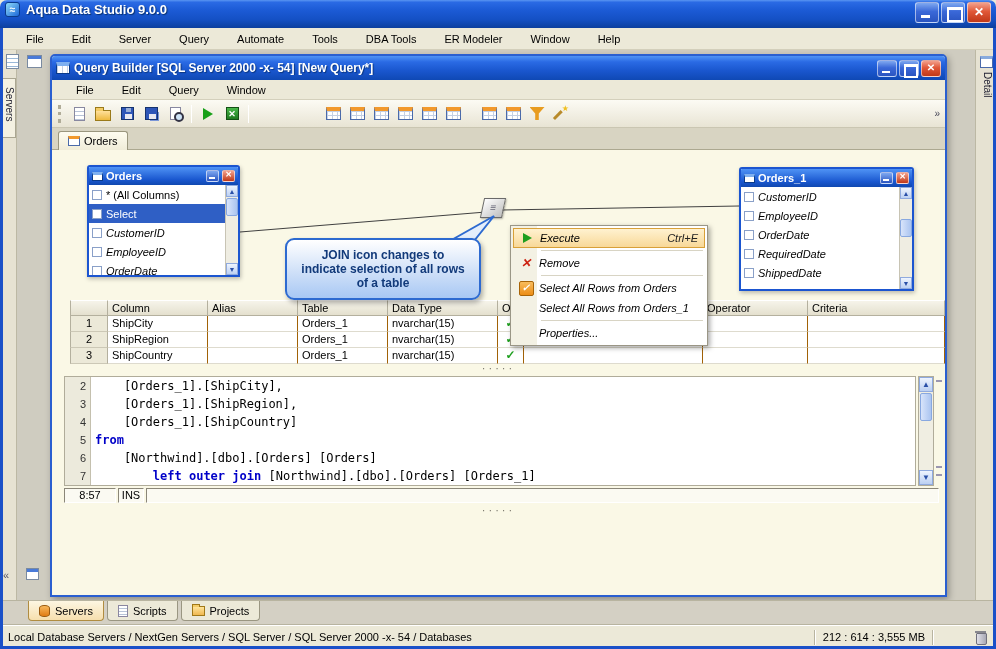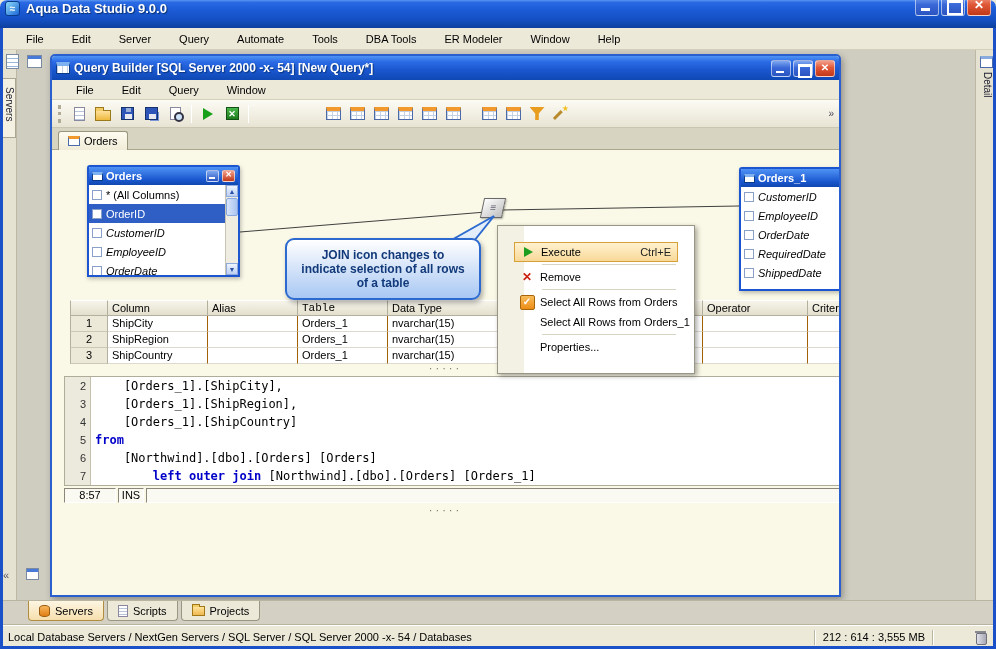--- a/index.html
+++ b/index.html
@@ -2,21 +2,21 @@
 <html><head>
 <meta charset="utf-8">
 <style>
   html,body{margin:0;padding:0;background:#777;}
   *{box-sizing:border-box;}
   .app{position:relative;width:996px;height:649px;font-family:"Liberation Sans",sans-serif;
        background:#ece9d8;overflow:hidden;font-size:11px;color:#000;}
   
   .titlebar{position:absolute;left:0;top:0;width:996px;height:28px;
     background:linear-gradient(180deg,#5a96f2 0%,#2a6ae4 8%,#1c5bd6 35%,#1450c4 70%,#0c3f9e 100%);
-    border-radius:7px 7px 0 0;display:flex;align-items:flex-end;padding:12px 5px;}
+    border-radius:7px 7px 0 0;display:flex;align-items:flex-start;padding:2px 5px;}
   .app-logo{width:15px;height:15px;border-radius:3px;background:linear-gradient(135deg,#8fdcf8,#1a66d8);
     border:1px solid #0a3a8a;color:#fff;font-size:10px;font-weight:bold;text-align:center;line-height:13px;}
   .app-logo::after{content:"≈";}
   .title-text{color:#fff;font-weight:bold;font-size:13px;margin-left:6px;flex:1;
     text-shadow:1px 1px 1px #08306e;white-space:nowrap;}
   .winbtns{display:flex;gap:2px;}
   .wbtn{width:24px;height:21px;border-radius:3px;border:1px solid rgba(255,255,255,.55);position:relative;
     background:linear-gradient(180deg,#7fa8f0,#3a68d8 45%,#2a54c0);}
   .wbtn.close{background:linear-gradient(180deg,#f2a08c,#e05838 45%,#c03818);}
   .wbtn.min::after{content:"";position:absolute;left:5px;bottom:4px;width:9px;height:3px;background:#fff;}
@@ -40,21 +40,21 @@
   .detail-panel-icon{width:13px;height:12px;margin:6px auto 2px;background:#fff;border:1px solid #4a6aaa;border-top:3px solid #88aadd;}
   .ws-icon1{position:absolute;left:6px;top:4px;width:13px;height:15px;background:#fff;border:1px solid #7a8aa0;
     background-image:repeating-linear-gradient(#fff 0 3px,#9ab8d8 3px 4px);}
   .ws-icon2{position:absolute;left:27px;top:5px;width:15px;height:13px;background:#fff;border:1px solid #7a8aa0;}
   .ws-icon2::before{content:"";position:absolute;left:0;top:0;right:0;height:3px;background:#4a7ad8;}
   .dock-collapse{position:absolute;left:3px;top:519px;color:#556;font-size:11px;}
   .dock-collapse::before{content:"«";}
   .dock-minwin{position:absolute;left:26px;top:518px;width:13px;height:12px;border:1px solid #7a8aa0;background:#fff;}
   .dock-minwin::before{content:"";position:absolute;left:0;top:0;right:0;height:3px;background:#4a7ad8;}
   
-  .qb{position:absolute;left:50px;top:4px;width:791px;height:543px;background:#ece9d8;
+  .qb{position:absolute;left:50px;top:4px;width:897px;height:543px;background:#ece9d8;
     border:2px solid #2a5fd0;border-radius:5px 5px 0 0;box-shadow:2px 3px 7px rgba(0,0,0,.3);}
   .qb-titlebar{position:absolute;left:0;top:0;right:0;height:24px;
     background:linear-gradient(180deg,#4f93f5 0%,#2a6ae4 25%,#1a57cf 60%,#0f48b4 100%);
     border-radius:3px 3px 0 0;display:flex;align-items:center;padding:0 4px;gap:4px;}
   .qb-ticon{width:14px;height:12px;background:#fff;border:1px solid #0a3a8a;border-top:4px solid #7fb0f0;
     background-image:repeating-linear-gradient(90deg,#c4d0e4 0 1px,transparent 1px 5px);}
   .qb-title{color:#fff;font-weight:bold;font-size:12px;flex:1;white-space:nowrap;overflow:hidden;
     text-shadow:1px 1px 1px #0a3580;}
   .qb-menubar{position:absolute;left:0;top:24px;right:0;height:20px;background:#ece9d8;
     border-bottom:1px solid #d4d0bc;display:flex;align-items:center;padding-left:4px;}
@@ -133,23 +133,23 @@
     background:linear-gradient(90deg,#d8e4fa,#aac4f0);border:1px solid #88a8e0;border-radius:2px;}
   .tblwin-orders1 .sthumb{top:32px;}
   
   .callout-tail{position:absolute;left:378px;top:56px;z-index:29;}
   .callout-tail polygon{fill:#e4eefb;stroke:#2d6ad0;stroke-width:2;}
   .callout{position:absolute;left:233px;top:88px;width:196px;height:62px;z-index:30;
     border:2px solid #2d6ad0;border-radius:9px;background:linear-gradient(180deg,#ffffff,#cfe0f8 55%,#a8c8f4);
     box-shadow:2px 3px 5px rgba(0,0,0,.3);display:flex;align-items:center;justify-content:center;
     text-align:center;font-size:12px;font-weight:bold;color:#123a7a;padding:2px 14px;}
   
-  .ctx{position:absolute;left:445px;top:75px;width:198px;z-index:40;padding:16px;
+  .ctx{position:absolute;left:458px;top:75px;width:198px;z-index:40;padding:2px;
     border:1px solid #9a9686;box-shadow:2px 2px 5px rgba(0,0,0,.35);
-    background:linear-gradient(90deg,#f3f1e4 0,#f3f1e4 26px,#fff 26px);}
+    background:linear-gradient(90deg,#f3f1e4 0,#f3f1e4 26px,#fff 26px);font-style:italic;}
   .mrow{height:20px;display:flex;align-items:center;padding-right:6px;}
   .mrow.hl{background:linear-gradient(#fff2d0,#f8d898);border:1px solid #d8a038;height:20px;}
   .mic{width:26px;height:16px;display:flex;align-items:center;justify-content:center;flex:none;}
   .mic.execute-icon::before{content:"";width:0;height:0;border-left:9px solid #1e9e1e;border-top:5px solid transparent;border-bottom:5px solid transparent;}
   .mic.remove-icon::before{content:"✕";color:#cc2211;font-weight:bold;font-size:12px;}
   .mic.select-all-icon::before{content:"✓";display:block;width:13px;height:13px;background:linear-gradient(#f8bc5c,#ec8d16);
     border:1px solid #a86408;border-radius:2px;color:#fff;font-size:10px;font-weight:bold;line-height:12px;text-align:center;}
   .mlb{flex:1;white-space:nowrap;} .msc{color:#222;}
   .msep{height:1px;background:#d8d4c4;margin:2px 2px 2px 28px;}
   
@@ -346,21 +346,21 @@
             <span class="twbtn min"></span>
             <span class="twbtn close"></span>
           </div>
           <div class="twbody" id="orders-list">
               <div class="trow">
                 <span class="cb"></span>
                 <span class="tlb">* (All Columns)</span>
               </div>
               <div class="trow sel">
                 <span class="cb"></span>
-                <span class="tlb">OrderID</span>
+                <span class="tlb">Select</span>
               </div>
               <div class="trow">
                 <span class="cb"></span>
                 <span class="tlb it">CustomerID</span>
               </div>
               <div class="trow">
                 <span class="cb"></span>
                 <span class="tlb it">EmployeeID</span>
               </div>
               <div class="trow">
@@ -441,21 +441,21 @@
               <span class="mic"></span>
               <span class="mlb">Properties...</span>
             </div>
           </div>
 
         <div class="grid">
           <div class="ghead" id="grid-head">
               <div class="gh" style="width: 38px;"></div>
               <div class="gh" style="width: 100px;">Column</div>
               <div class="gh" style="width: 90px;">Alias</div>
-              <div class="gh" style="width: 90px; font-family: Liberation Mono, monospace;">Table</div>
+              <div class="gh" style="width: 90px;">Table</div>
               <div class="gh" style="width: 110px;">Data Type</div>
               <div class="gh" style="width: 26px;">Output</div>
               <div class="gh" style="width: 179px;"></div>
               <div class="gh" style="width: 105px;">Operator</div>
               <div class="gh" style="width: 137px;">Criteria</div>
             </div>
           <div id="grid-body">
               <div class="grow">
                 <div class="gc num" style="width: 38px;">1</div>
                 <div class="gc" style="width: 100px;">ShipCity</div>

